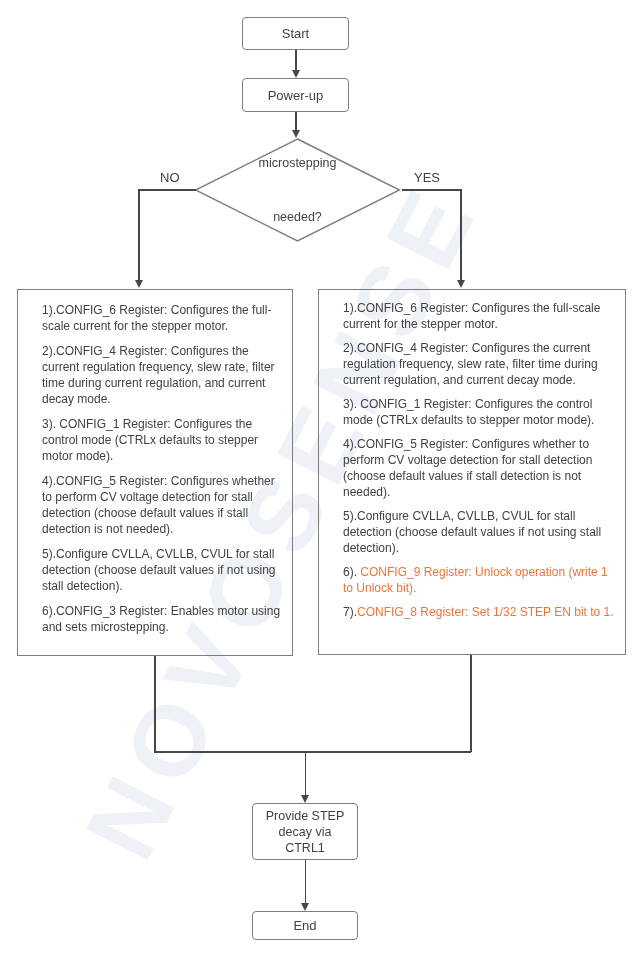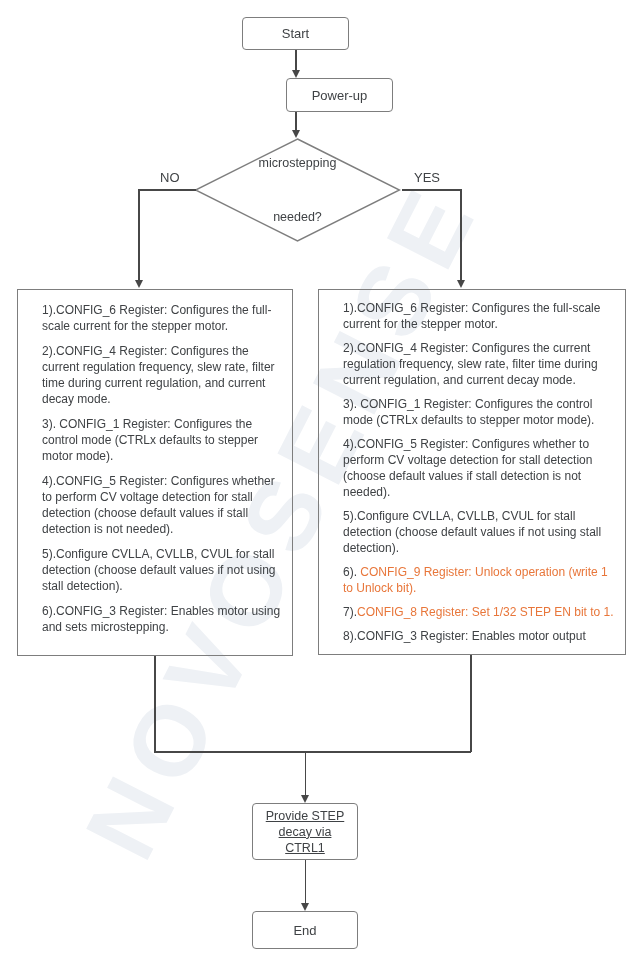--- a/index.html
+++ b/index.html
@@ -24,21 +24,21 @@
   }
   
   .node{
     position:absolute;z-index:2;
     border:1.5px solid var(--border);border-radius:4px;
     display:flex;align-items:center;justify-content:center;
     text-align:center;font-size:13px;color:var(--text);
     background:transparent;
   }
   .node--multi{flex-direction:column;font-size:12.5px;line-height:16px;}
-  .node--multi span{display:block;text-decoration:underline;}
+  .node--multi span{display:block;}
   
   .bigbox{
     position:absolute;z-index:2;
     border:1.5px solid var(--border);
     background:transparent;color:var(--text);
     font-size:12px;line-height:16px;text-align:left;
   }
   .bigbox--left{left:17px;top:289px;width:276px;height:367px;padding:12px 9px 0 12px;}
   .bigbox--right{left:318px;top:289px;width:308px;height:366px;padding:10px 9px 0 12px;}
   .step{margin:0 0 9px 12px;}
@@ -69,21 +69,21 @@
 
 <div class="canvas">
 
   <div class="watermark">NOVOSENSE</div>
 
   <div class="node" style="left:242px;top:17px;width:107px;height:33px;">Start</div>
 
   <div class="vline" style="left:295px;top:50px;height:21px;"></div>
   <div class="arrow" style="left:291.5px;top:70px;"></div>
 
-  <div class="node" style="left:242px;top:78px;width:107px;height:34px;margin-left:44px;">Power-up</div>
+  <div class="node" style="left:242px;top:78px;width:107px;height:34px;">Power-up</div>
 
   <div class="vline" style="left:295px;top:112px;height:19px;"></div>
   <div class="arrow" style="left:291.5px;top:130px;"></div>
 
   <svg class="diamond-svg" width="207" height="104">
     <polygon points="103.5,1 205.5,52 103.5,103 1.5,52" fill="none" stroke="#7d7d7d" stroke-width="1.4"></polygon>
   </svg>
   <div class="diamond-label">
     <span>microstepping</span>
     <span>needed?</span>
@@ -109,33 +109,32 @@
     </div>
 
   <div class="bigbox bigbox--right" id="right-steps">
       <p class="step"><span>1).</span><span>CONFIG_6 Register: Configures the full-scale current for the stepper motor.</span></p>
       <p class="step"><span>2).</span><span>CONFIG_4 Register: Configures the current regulation  frequency, slew rate, filter time during current regulation, and current decay mode.</span></p>
       <p class="step"><span>3). </span><span>CONFIG_1 Register: Configures the control mode (CTRLx defaults to stepper motor mode).</span></p>
       <p class="step"><span>4).</span><span>CONFIG_5 Register: Configures whether to perform CV voltage detection for stall detection (choose default values if stall detection is not needed).</span></p>
       <p class="step"><span>5).</span><span>Configure CVLLA, CVLLB, CVUL for stall detection (choose default values if not using stall detection).</span></p>
       <p class="step"><span>6). </span><span class="hl">CONFIG_9 Register: Unlock operation (write 1 to Unlock bit).</span></p>
       <p class="step"><span>7).</span><span class="hl">CONFIG_8 Register: Set 1/32 STEP EN bit to 1.</span></p>
-      <p class="step"><span>8).</span><span>CONFIG_3 Register: Enables motor output</span></p>
     </div>
 
   <div class="vline" style="left:154px;top:656px;height:96px;"></div>
   <div class="vline" style="left:470px;top:655px;height:97px;"></div>
   <div class="hline" style="left:154px;top:751px;width:317px;"></div>
   <div class="vline" style="left:304.5px;top:751px;height:45px;"></div>
   <div class="arrow" style="left:301px;top:795px;"></div>
 
   <div class="node node--multi" style="left:252px;top:803px;width:106px;height:57px;">
     <span>Provide STEP</span>
     <span>decay via</span>
     <span>CTRL1</span>
   </div>
 
   <div class="vline" style="left:304.5px;top:860px;height:44px;"></div>
   <div class="arrow" style="left:301px;top:903px;"></div>
 
-  <div class="node" style="left:252px;top:911px;width:106px;height:38px;">End</div>
+  <div class="node" style="left:252px;top:911px;width:106px;height:29px;">End</div>
 
 </div>
 
 </body></html>

